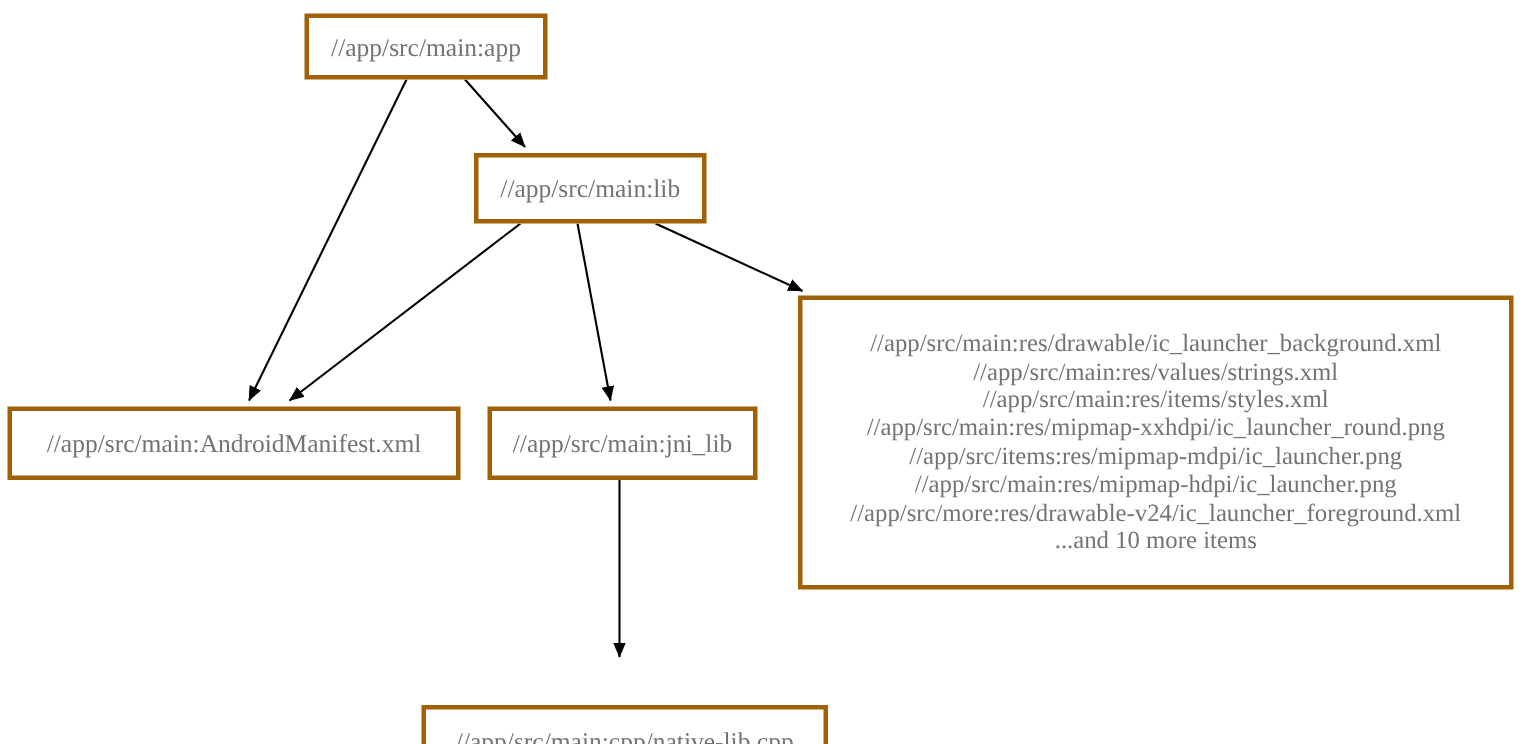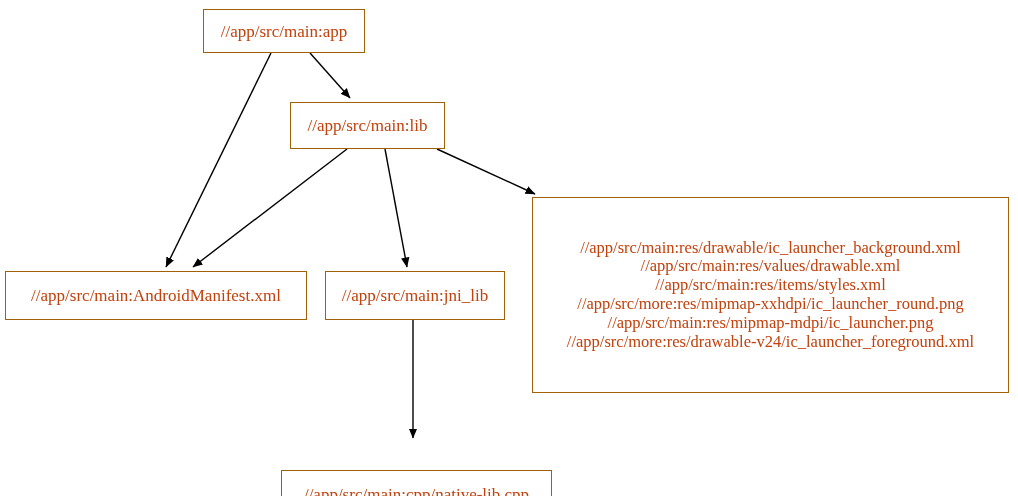--- a/index.html
+++ b/index.html
@@ -19,42 +19,42 @@
     position: absolute;
     left: 0;
     top: 0;
     width: 1018px;
     height: 496px;
     pointer-events: none;
   }
   .node {
     position: absolute;
     box-sizing: border-box;
-    border: 1px solid #a16207;
+    border: 3px solid #a16207;
     background: #ffffff;
-    color: #c2410c;
+    color: #737373;
     display: flex;
     align-items: center;
     justify-content: center;
     text-align: center;
     font-size: 17px;
     line-height: 19px;
     white-space: nowrap;
   }
   .node.multiline {
     flex-direction: column;
     justify-content: center;
     font-size: 16.5px;
     line-height: 18.8px;
   }
   .node.multiline span {
     display: block;
   }
   #node-app        { left: 203px; top:   9px; width: 162px; height: 44px; }
-  #node-lib        { left: 290px; top: 102px; width: 155px; height: 47px; }
+  #node-lib        { left: 316px; top: 102px; width: 155px; height: 47px; }
   #node-manifest   { left:   5px; top: 271px; width: 302px; height: 49px; }
   #node-jni-lib    { left: 325px; top: 271px; width: 180px; height: 49px; }
   #node-res-group  { left: 532px; top: 197px; width: 477px; height: 196px; }
   #node-native-lib { left: 281px; top: 442px; width: 271px; height: 48px; margin-top: 28px; }
 </style>
 </head>
 <body>
 
 <div class="canvas">
 
@@ -83,24 +83,26 @@
   <div class="node" id="node-manifest">
     <span>//app/src/main:AndroidManifest.xml</span>
   </div>
 
   <div class="node" id="node-jni-lib">
     <span>//app/src/main:jni_lib</span>
   </div>
 
   <div class="node multiline" id="node-res-group">
     <span>//app/src/main:res/drawable/ic_launcher_background.xml</span>
-    <span>//app/src/main:res/values/drawable.xml</span>
+    <span>//app/src/main:res/values/strings.xml</span>
     <span>//app/src/main:res/items/styles.xml</span>
-    <span>//app/src/more:res/mipmap-xxhdpi/ic_launcher_round.png</span>
-    <span>//app/src/main:res/mipmap-mdpi/ic_launcher.png</span>
+    <span>//app/src/main:res/mipmap-xxhdpi/ic_launcher_round.png</span>
+    <span>//app/src/items:res/mipmap-mdpi/ic_launcher.png</span>
+    <span>//app/src/main:res/mipmap-hdpi/ic_launcher.png</span>
     <span>//app/src/more:res/drawable-v24/ic_launcher_foreground.xml</span>
+    <span>...and 10 more items</span>
   </div>
 
   <div class="node" id="node-native-lib">
     <span>//app/src/main:cpp/native-lib.cpp</span>
   </div>
 
 </div>
 
 </body></html>

